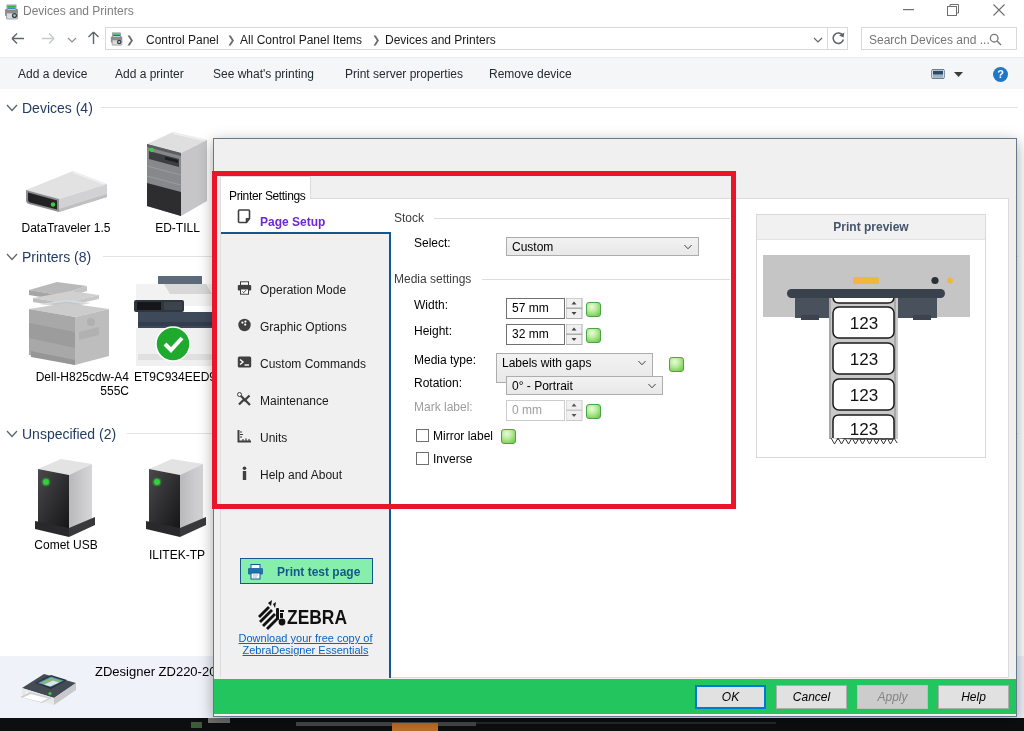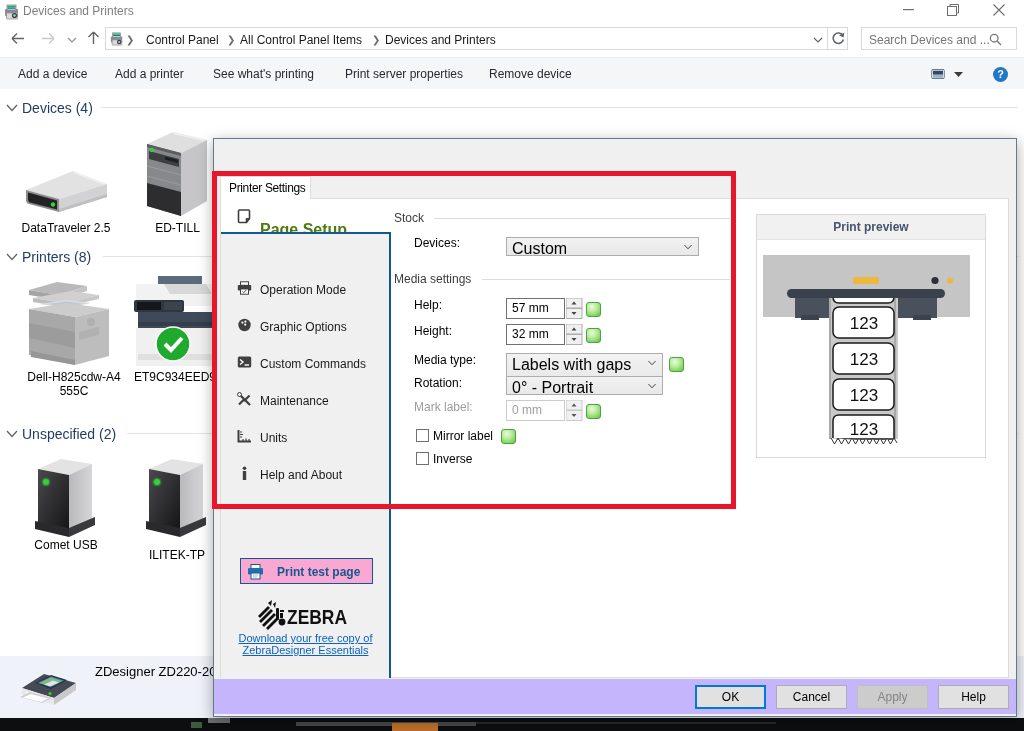--- a/index.html
+++ b/index.html
@@ -20,46 +20,46 @@
 
   #statusbar { left:0; top:656px; width:1024px; height:62px; background:#eff2f9; }
   #bottomstrip { left:0; top:718px; width:1024px; height:13px; background:#0d0e10; }
 
   
   #dlg { left:213px; top:138px; width:804px; height:579px; background:#f0f0f0; border:1px solid #64798c; box-shadow:0 4px 14px rgba(0,0,0,.35); }
   #dlgtitle { left:0; top:0; width:802px; height:33px; background:#fff; }
   #dlgtitletext { left:30px; top:9px; font-size:12px; color:#000; letter-spacing:-0.2px; }
 
   
-  #tab { left:6px; top:37px; width:91px; height:23px; background:#fff; border:1px solid #dcdcdc; border-bottom:none; font-size:12px; color:#000; padding:4px 0 0 8px; z-index:3; white-space:nowrap; letter-spacing:-0.35px; }
+  #tab { left:6px; top:37px; width:91px; height:23px; background:#fff; border:1px solid #dcdcdc; border-bottom:none; font-size:12px; color:#000; padding:12px 0 0 8px; z-index:3; white-space:nowrap; letter-spacing:-0.35px; }
   #page { left:6px; top:59px; width:789px; height:480px; background:#fff; border:1px solid #dcdcdc; z-index:2; }
 
   
   #nav { left:0px; top:33px; width:170px; height:446px; background:#f0f0f0; border-top:2px solid #12588f; border-right:2px solid #12588f; }
   .navrow { left:0; width:165px; height:37px; }
   .navtext { position:absolute; left:39px; top:11px; font-size:12px; color:#1a1a1a; white-space:nowrap; }
   .navico { position:absolute; left:16px; top:9px; width:14px; height:14px; }
 
   
   .grouplabel { font-size:12px; color:#3c3c3c; white-space:nowrap; }
   .groupline { height:1px; background:#dcdcdc; }
   .flabel { font-size:12px; color:#000; white-space:nowrap; }
-  .combo { background:linear-gradient(#f2f2f2,#e8e8e8); border:1px solid #adadad; font-size:16px; color:#000; padding:2px 0 0 5px; }
+  .combo { background:linear-gradient(#f2f2f2,#e8e8e8); border:1px solid #adadad; font-size:12px; color:#000; padding:2px 0 0 5px; }
   .combo .chev { position:absolute; right:6px; top:5px; width:8px; height:8px; }
   .spin { background:#fff; border:1px solid #707070; font-size:12px; color:#000; padding:2px 0 0 5px; }
   .spinbtns { width:17px; height:21px; }
   .green { width:15px; height:15px; border-radius:3px; background:radial-gradient(circle at 38% 30%, #eafae0 0%, #b9ec9b 40%, #7fd05a 80%, #6cc24a 100%); border:1px solid #46a546; }
   .cb { width:13px; height:13px; background:#fff; border:1px solid #707070; }
 
   
   #preview { left:535px; top:15px; width:230px; height:244px; border:1px solid #d9d9d9; background:#fff; }
   #pvhead { left:0; top:0; width:228px; height:25px; background:#f1f1f1; border-bottom:1px solid #e3e3e3; color:#44546a; font-weight:bold; font-size:12px; text-align:center; padding-top:5px; }
 
   
-  #dlgfooter { left:0; top:540px; width:802px; height:35px; background:#c4b5fd; }
+  #dlgfooter { left:0; top:540px; width:802px; height:35px; background:#22c55e;font-style:italic; }
   .btn { top:6px; width:71px; height:24px; background:#e1e1e1; border:1px solid #adadad; font-size:12px; color:#000; text-align:center; line-height:22px; }
 
   
   #redbox { left:212px; top:171px; width:524px; height:338px; border:5px solid #e8152b; z-index:50; }
 </style>
 </head>
 <body>
 
 <div id="titlebar" class="abs">
   <svg class="abs" style="left:4px;top:4px" width="16" height="16" viewBox="0 0 16 16">
@@ -163,21 +163,21 @@
     <svg width="83" height="44" viewBox="0 0 83 44">
       <polygon points="2,19 49,0 83,13 35,28" fill="#e2e2e3"></polygon>
       <polygon points="49,0 83,13 83,15 49,2" fill="#f0f0f1"></polygon>
       <path d="M2 19 L35 28 L35 41 L5 33 Q2 32 2 29 Z" fill="#8c8c8e"></path>
       <path d="M4 21.5 L33 29.5 L33 38.5 L6 31.5 Q4 30.7 4 28.7 Z" fill="#222224"></path>
       <polygon points="35,28 83,13 83,26 35,41" fill="#d2d2d4"></polygon>
       <polygon points="35,38 83,23 83,26 35,41" fill="#bfbfc1"></polygon>
       <circle cx="29" cy="33.5" r="2.2" fill="#35d13c"></circle>
     </svg>
   </div>
-  <div class="ilabel abs" style="left:10px;top:132px;width:112px">DataTraveler 2.5</div>
+  <div class="ilabel abs" style="left:10px;top:132px;width:112px">DataTraveler 1.5</div>
   <div id="ico-edtill" class="abs" style="left:145px;top:41px">
     <svg width="64" height="87" viewBox="0 0 64 87">
       <polygon points="2,14 28,2 62,10 36,23" fill="#dfdfe0"></polygon>
       <polygon points="28,2 62,10 62,12 28,4" fill="#eeeeef"></polygon>
       <polygon points="36,23 62,10 62,71 36,86" fill="#c6c6c8"></polygon>
       <polygon points="2,14 36,23 36,86 2,76" fill="#87888b"></polygon>
       <polygon points="2,14 36,23 36,26 2,17" fill="#5c5d60"></polygon>
       <polygon points="4,21 34,29 34,37 4,29" fill="#3d3e41"></polygon>
       <polygon points="20,26.5 33,30 33,33 20,29.5" fill="#1e1f22"></polygon>
       <path d="M2 36 L36 45 M2 46 L36 55" stroke="#9a9b9e" stroke-width="1.2"></path>
@@ -205,21 +205,21 @@
       <polygon points="28,28 48,31 62,28 46,25.5" fill="#b9c8d4"></polygon>
       <polygon points="8,33 54,41 88,33 46,27" fill="#cccccc"></polygon>
       <polygon points="8,33 54,41 54,89 8,79" fill="#a8a8a8"></polygon>
       <polygon points="54,41 88,33 88,80 54,89" fill="#bdbdbd"></polygon>
       <polygon points="8,47 54,56 54,72 8,62" fill="#9c9c9c"></polygon>
       <polygon points="10,75 54,84 54,89 10,81" fill="#969696"></polygon>
       <circle cx="70" cy="46" r="4" fill="#b0b0b0"></circle>
       <polygon points="58,56 78,51 78,59 58,64" fill="#b1b1b1"></polygon>
     </svg>
   </div>
-  <div class="ilabel abs" style="left:19px;top:281px;width:110px;text-align:center">Dell-H825cdw-A4<br>555C</div>
+  <div class="ilabel abs" style="left:19px;top:281px;width:110px;text-align:right">Dell-H825cdw-A4<br>555C</div>
   <div id="ico-xerox" class="abs" style="left:134px;top:187px">
     <svg width="80" height="92" viewBox="0 0 80 92">
       <rect x="24" y="0" width="44" height="8" fill="#5b6b7c"></rect>
       <rect x="2" y="8" width="76" height="22" fill="#f2f2f2"></rect>
       <polygon points="30,8 72,8 78,18 36,18" fill="#d8d8d8"></polygon>
       <rect x="0" y="24" width="50" height="12" rx="2" fill="#30363e"></rect>
       <rect x="3" y="26" width="24" height="8" fill="#14161a"></rect>
       <rect x="30" y="26" width="18" height="8" fill="#3c434c"></rect>
       <rect x="4" y="36" width="74" height="16" fill="#3e4a5a"></rect>
       <rect x="4" y="46" width="74" height="4" fill="#333d4b"></rect>
@@ -303,21 +303,21 @@
 <div id="dlg" class="abs">
 
   <div id="tab" class="abs">Printer Settings</div>
   <div id="page" class="abs">
 
     <div class="abs" style="left:16px;top:10px;width:14px;height:15px">
       <svg width="14" height="15" viewBox="0 0 14 15">
           <path d="M2.5 1 H11.5 Q12.5 1 12.5 2 V9.5 L9.5 13.5 H2.5 Q1.5 13.5 1.5 12.5 V2 Q1.5 1 2.5 1 Z M12.5 9.5 L9.5 9.8 L9.5 13.5" fill="none" stroke="#3f3f3f" stroke-width="1.6" stroke-linejoin="round"></path>
         </svg>
     </div>
-    <div class="abs" style="left:39px;top:22px;font-size:16px;font-weight:bold;color:#4d7c0f">Page Setup</div>
+    <div class="abs" style="left:39px;top:16px;font-size:12px;font-weight:bold;color:#6d28d9">Page Setup</div>
     <div id="nav" class="abs">
       <div class="navrow abs" style="top:38px">
           <span class="navico"><svg width="15" height="14" viewBox="0 0 15 14">
               <rect x="3.5" y="0.8" width="8" height="3.5" fill="#fff" stroke="#3f3f3f"></rect>
               <rect x="0.8" y="4" width="13.4" height="5.6" rx="1" fill="#3f3f3f"></rect>
               <rect x="3.5" y="8" width="8" height="5.2" fill="#fff" stroke="#3f3f3f"></rect>
               <path d="M5.5 10.5 l1.2 1.2 2.4-2.6" stroke="#3f3f3f" fill="none"></path>
             </svg></span>
           <span class="navtext">Operation Mode</span>
         </div>
@@ -354,21 +354,21 @@
           <span class="navtext">Units</span>
         </div>
       <div class="navrow abs" style="top:223px">
           <span class="navico"><svg width="15" height="14" viewBox="0 0 15 14">
               <circle cx="7.5" cy="2.2" r="1.8" fill="#3f3f3f"></circle>
               <rect x="5.8" y="5" width="3.4" height="9" fill="#3f3f3f"></rect>
             </svg></span>
           <span class="navtext">Help and About</span>
         </div>
 
-      <div class="abs" style="left:19px;top:324px;width:133px;height:26px;background:#f9a8d4;border:1px solid #16588e">
+      <div class="abs" style="left:19px;top:324px;width:133px;height:26px;background:#86efac;border:1px solid #16588e">
         <svg class="abs" style="left:6px;top:5px" width="17" height="16" viewBox="0 0 17 16">
           <rect x="4" y="0.5" width="9" height="4" fill="#fff" stroke="#16588e"></rect>
           <rect x="1" y="4" width="15" height="6.5" rx="1.2" fill="#2271ad"></rect>
           <rect x="4" y="9" width="9" height="6" fill="#fff" stroke="#16588e"></rect>
           <path d="M6 11 H11 M6 13 H10" stroke="#9bbdd8" stroke-width="1"></path>
         </svg>
         <div class="abs" style="left:36px;top:6px;font-size:12px;font-weight:bold;color:#16588e">Print test page</div>
       </div>
 
       <div id="zebralogo" class="abs" style="left:35px;top:366px;width:100px;height:30px"><svg width="100" height="32" viewBox="0 0 100 32">
@@ -383,52 +383,52 @@
 <circle cx="26" cy="22" r="3.4"></circle>
 <path d="M24 10 h4 v2 h-4 z M24 13 h3 v5 h-3 z"></path>
 <text x="31" y="24" font-family="Liberation Sans, sans-serif" font-size="21" font-weight="bold" textLength="60" lengthAdjust="spacingAndGlyphs">ZEBRA</text>
 </g>
           </svg></div>
       <div class="abs" style="left:0px;top:398px;width:169px;text-align:center;font-size:11px;color:#0a63c2;text-decoration:underline">Download your free copy of<br>ZebraDesigner Essentials</div>
     </div>
 
     <div class="grouplabel abs" style="left:173px;top:12px">Stock</div>
     <div class="groupline abs" style="left:213px;top:19px;width:296px"></div>
-    <div class="flabel abs" style="left:193px;top:37px">Devices:</div>
+    <div class="flabel abs" style="left:193px;top:37px">Select:</div>
     <div class="combo abs" style="left:285px;top:38px;width:193px;height:19px">Custom
       <svg class="chev" width="9" height="6" viewBox="0 0 9 6">
           <path d="M0.5 0.8 L4.5 5 L8.5 0.8" stroke="#3c3c3c" stroke-width="1.1" fill="none"></path>
         </svg>
     </div>
 
     <div class="grouplabel abs" style="left:173px;top:73px">Media settings</div>
     <div class="groupline abs" style="left:261px;top:80px;width:248px"></div>
 
-    <div class="flabel abs" style="left:193px;top:99px">Help:</div>
+    <div class="flabel abs" style="left:193px;top:99px">Width:</div>
     <div class="spin abs" style="left:285px;top:99px;width:59px;height:21px">57 mm</div>
     <div class="spinbtns abs" style="left:345px;top:99px"><svg width="17" height="21" viewBox="0 0 17 21">
           <rect x="0" y="0" width="16" height="10" fill="#f0f0f0" stroke="#adadad" stroke-width="1"></rect>
           <rect x="0" y="10.5" width="16" height="10" fill="#f0f0f0" stroke="#adadad" stroke-width="1"></rect>
           <path d="M5.5 6.5 L8 3.5 L10.5 6.5 Z" fill="#444"></path>
           <path d="M5.5 14 L10.5 14 L8 17 Z" fill="#444"></path>
         </svg></div>
     <div class="green abs" style="left:365px;top:103px"></div>
 
     <div class="flabel abs" style="left:193px;top:125px">Height:</div>
     <div class="spin abs" style="left:285px;top:125px;width:59px;height:21px">32 mm</div>
     <div class="spinbtns abs" style="left:345px;top:125px"><svg width="17" height="21" viewBox="0 0 17 21">
           <rect x="0" y="0" width="16" height="10" fill="#f0f0f0" stroke="#adadad" stroke-width="1"></rect>
           <rect x="0" y="10.5" width="16" height="10" fill="#f0f0f0" stroke="#adadad" stroke-width="1"></rect>
           <path d="M5.5 6.5 L8 3.5 L10.5 6.5 Z" fill="#444"></path>
           <path d="M5.5 14 L10.5 14 L8 17 Z" fill="#444"></path>
         </svg></div>
     <div class="green abs" style="left:365px;top:129px"></div>
 
     <div class="flabel abs" style="left:193px;top:154px">Media type:</div>
-    <div class="combo abs" style="left:285px;top:154px;width:157px;height:30px">Labels with gaps
+    <div class="combo abs" style="left:275px;top:154px;width:157px;height:30px">Labels with gaps
       <svg class="chev" width="9" height="6" viewBox="0 0 9 6">
           <path d="M0.5 0.8 L4.5 5 L8.5 0.8" stroke="#3c3c3c" stroke-width="1.1" fill="none"></path>
         </svg>
     </div>
     <div class="green abs" style="left:448px;top:158px"></div>
 
     <div class="flabel abs" style="left:193px;top:177px">Rotation:</div>
     <div class="combo abs" style="left:285px;top:177px;width:157px;height:19px">0° - Portrait
       <svg class="chev" width="9" height="6" viewBox="0 0 9 6">
           <path d="M0.5 0.8 L4.5 5 L8.5 0.8" stroke="#3c3c3c" stroke-width="1.1" fill="none"></path>

